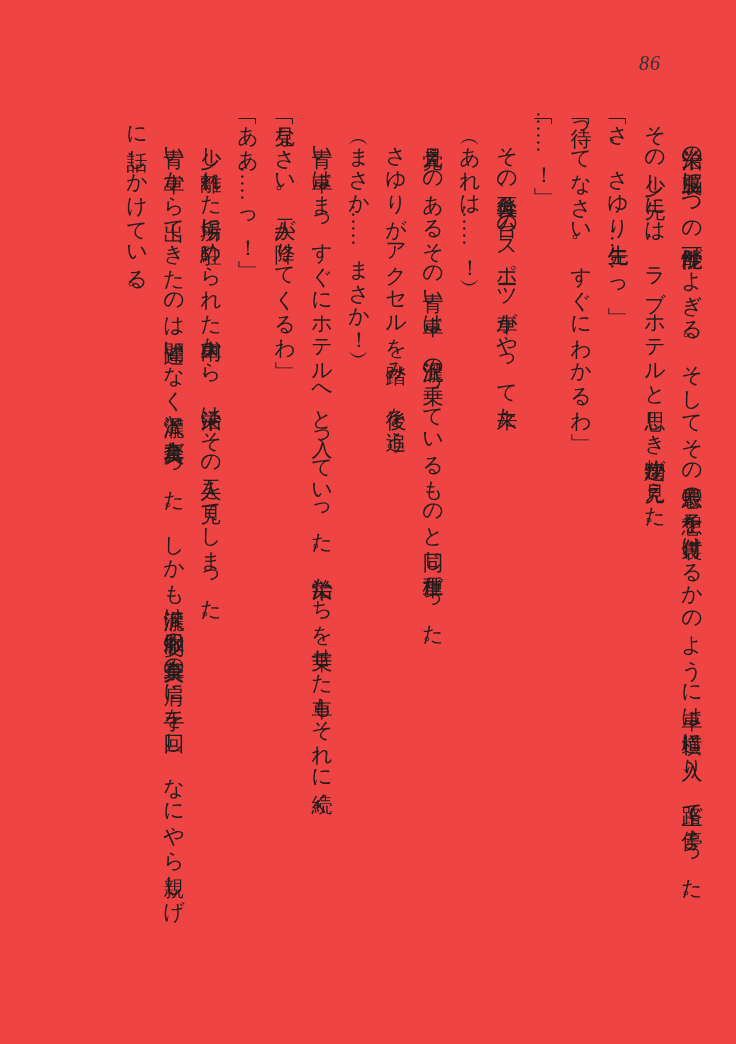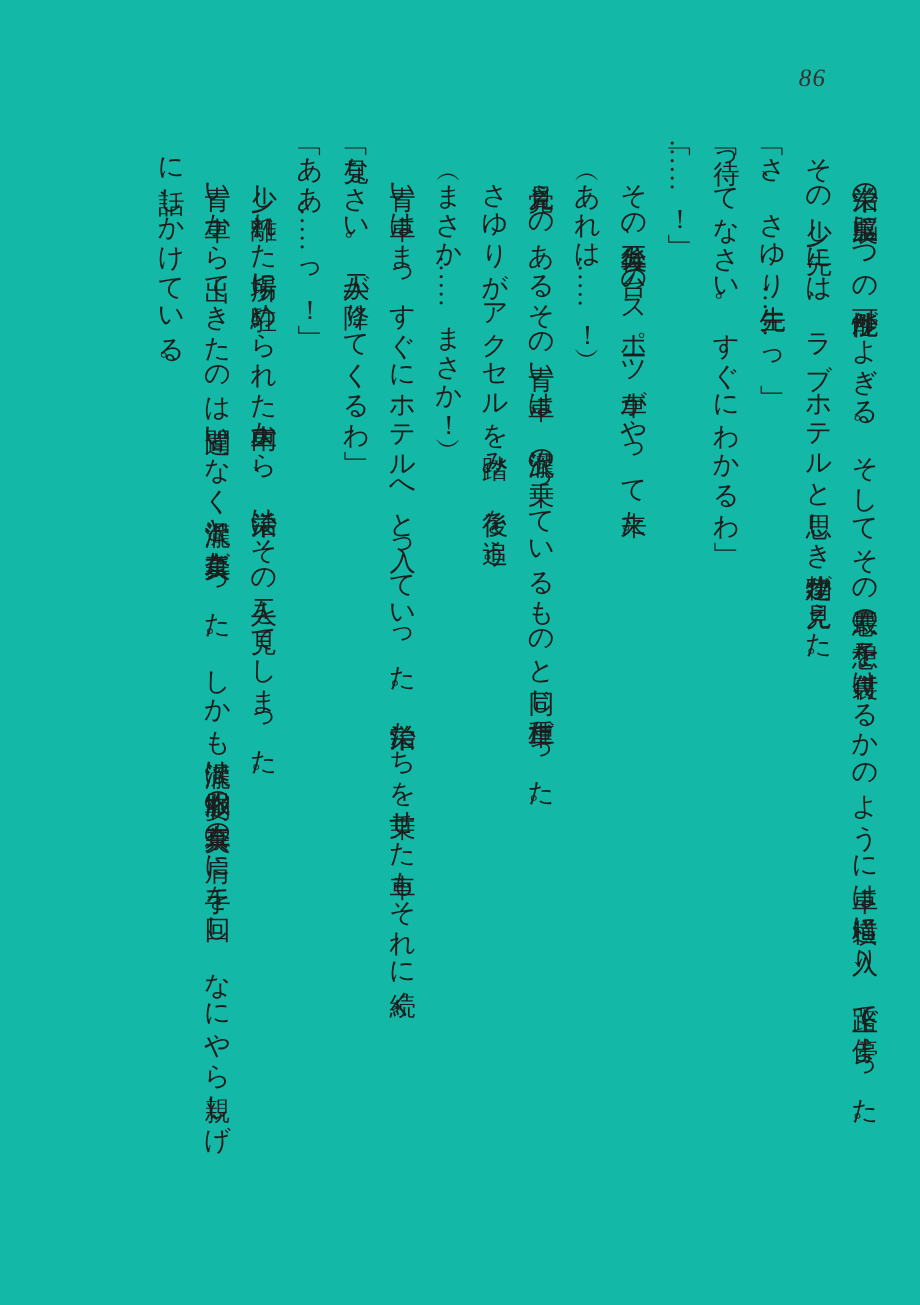--- a/index.html
+++ b/index.html
@@ -10,21 +10,21 @@
     overflow: hidden;
   }
   body {
     background: #fbfbfa;
     font-family: "Liberation Serif", "DejaVu Serif", serif;
   }
   .page {
     position: relative;
     width: 736px;
     height: 1044px;
-    background: #14b8a6;
+    background: #ef4444;
   }
   .page-number {
     position: absolute;
     top: 52px;
     left: 630px;
     width: 40px;
     text-align: center;
     font-size: 20px;
     font-style: italic;
     color: #333333;

